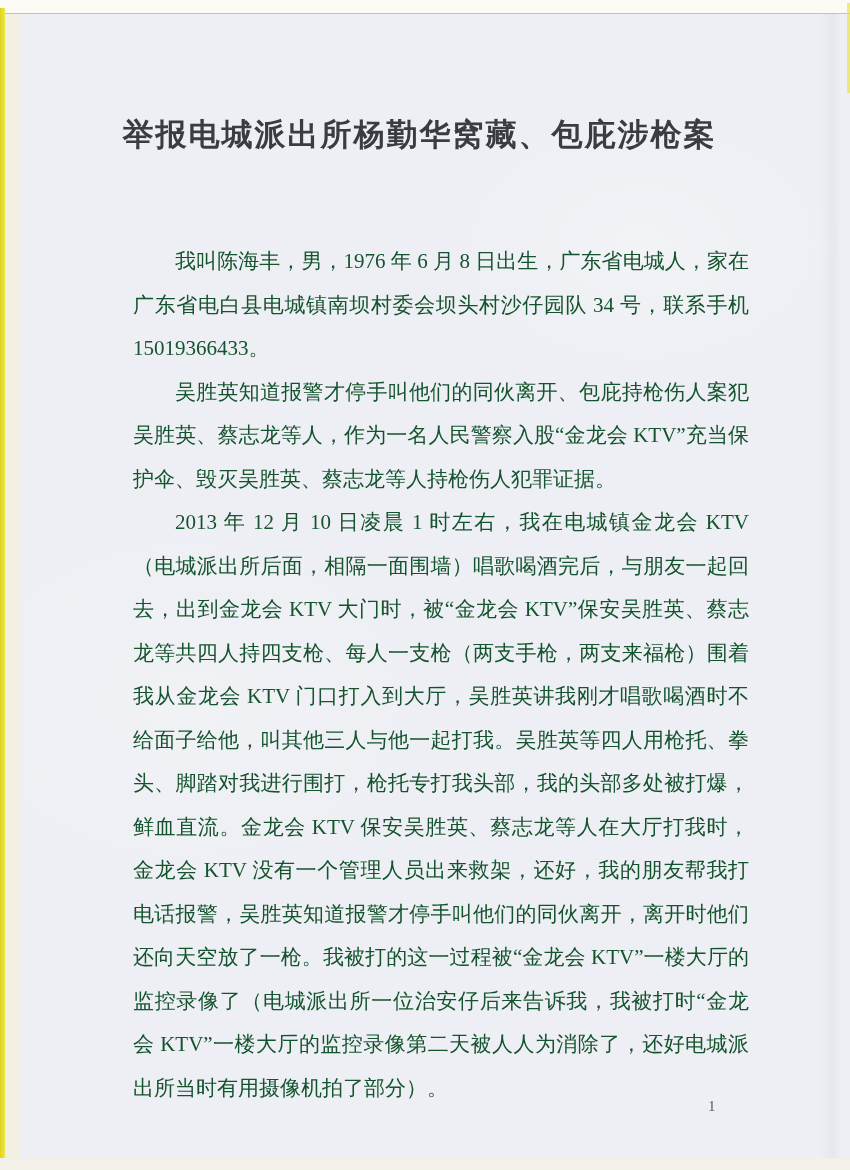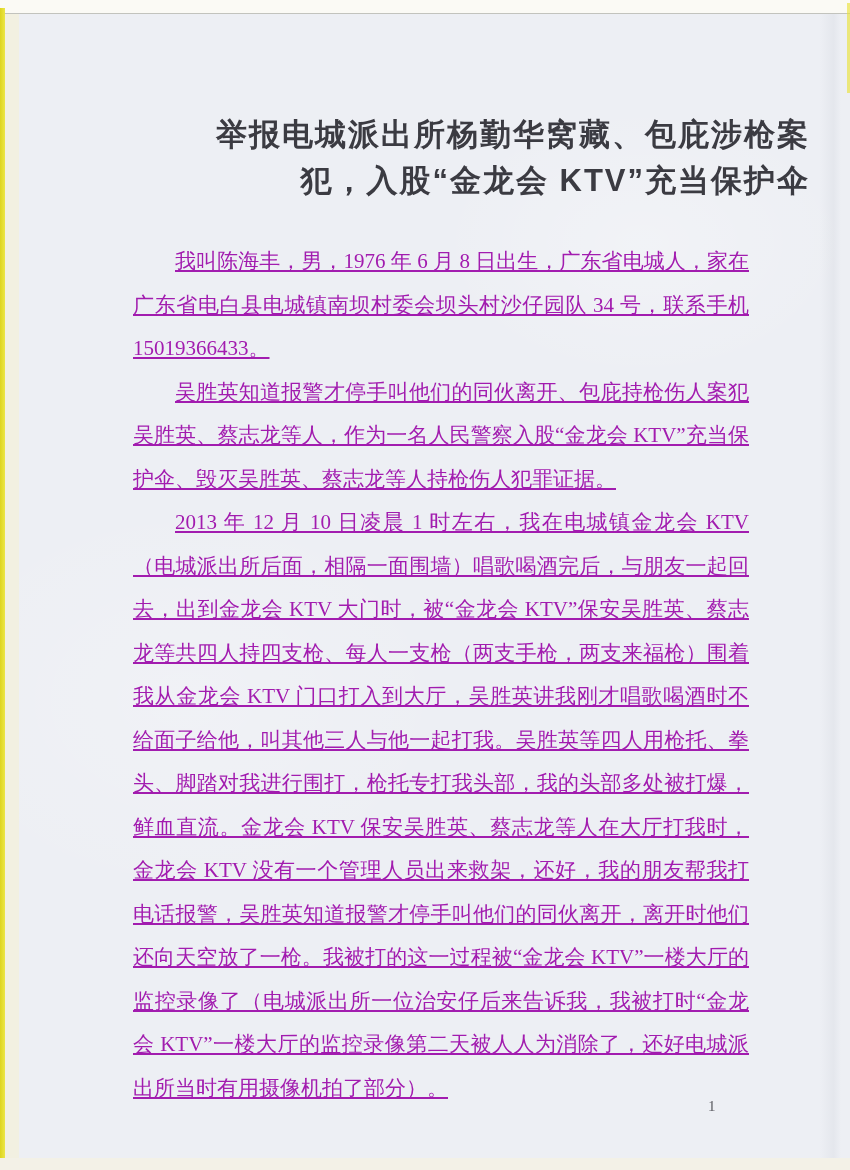--- a/index.html
+++ b/index.html
@@ -38,36 +38,35 @@
   }
   .paper-texture {
     position: absolute; left: 19px; top: 14px; right: 0; height: 1144px;
     background:
       radial-gradient(ellipse 300px 200px at 75% 20%, rgba(255,255,255,0.25), rgba(255,255,255,0) 70%),
       radial-gradient(ellipse 400px 300px at 20% 60%, rgba(255,255,255,0.18), rgba(255,255,255,0) 70%);
   }
   
   .doc-title {
     position: absolute; left: 29px; right: 40px; top: 112px;
-    text-align: right;
+    text-align: center;
     font-family: "Liberation Sans", sans-serif;
     font-weight: bold;
     font-size: 31px;
     line-height: 46px;
     letter-spacing: 2px;
     color: #3b3b42;
   }
   .doc-body {
     position: absolute; left: 133px; top: 240px; width: 616px;
     font-size: 21px;
     line-height: 43.5px;
-    color: #a21caf;
+    color: #14532d;
     text-align: justify;
     text-justify: inter-ideograph;
-    text-decoration: underline;
   }
   .doc-body p {
     margin: 0;
     text-indent: 2em;
   }
   .page-number {
     position: absolute; left: 708px; top: 1098px;
     font-size: 15px;
     color: #5c5c62;
   }
@@ -78,21 +77,20 @@
 <div class="scan-top-band"></div>
 <div class="scan-left-yellow"></div>
 <div class="scan-left-cream"></div>
 <div class="scan-bottom-band"></div>
 <div class="scan-right-yellow"></div>
 <div class="scan-right-crease"></div>
 <div class="paper-texture"></div>
 
 <div class="doc-title">
   <div>举报电城派出所杨勤华窝藏、包庇涉枪案</div>
-  <div>犯，入股“金龙会 KTV”充当保护伞</div>
 </div>
 
 <div class="doc-body">
   <p>我叫陈海丰，男，1976 年 6 月 8 日出生，广东省电城人，家在广东省电白县电城镇南坝村委会坝头村沙仔园队 34 号，联系手机 15019366433。</p>
   <p>吴胜英知道报警才停手叫他们的同伙离开、包庇持枪伤人案犯吴胜英、蔡志龙等人，作为一名人民警察入股“金龙会 KTV”充当保护伞、毁灭吴胜英、蔡志龙等人持枪伤人犯罪证据。</p>
   <p>2013 年 12 月 10 日凌晨 1 时左右，我在电城镇金龙会 KTV（电城派出所后面，相隔一面围墙）唱歌喝酒完后，与朋友一起回去，出到金龙会 KTV 大门时，被“金龙会 KTV”保安吴胜英、蔡志龙等共四人持四支枪、每人一支枪（两支手枪，两支来福枪）围着我从金龙会 KTV 门口打入到大厅，吴胜英讲我刚才唱歌喝酒时不给面子给他，叫其他三人与他一起打我。吴胜英等四人用枪托、拳头、脚踏对我进行围打，枪托专打我头部，我的头部多处被打爆，鲜血直流。金龙会 KTV 保安吴胜英、蔡志龙等人在大厅打我时，金龙会 KTV 没有一个管理人员出来救架，还好，我的朋友帮我打电话报警，吴胜英知道报警才停手叫他们的同伙离开，离开时他们还向天空放了一枪。我被打的这一过程被“金龙会 KTV”一楼大厅的监控录像了（电城派出所一位治安仔后来告诉我，我被打时“金龙会 KTV”一楼大厅的监控录像第二天被人人为消除了，还好电城派出所当时有用摄像机拍了部分）。</p>
 </div>
 
 <div class="page-number">1</div>
 

